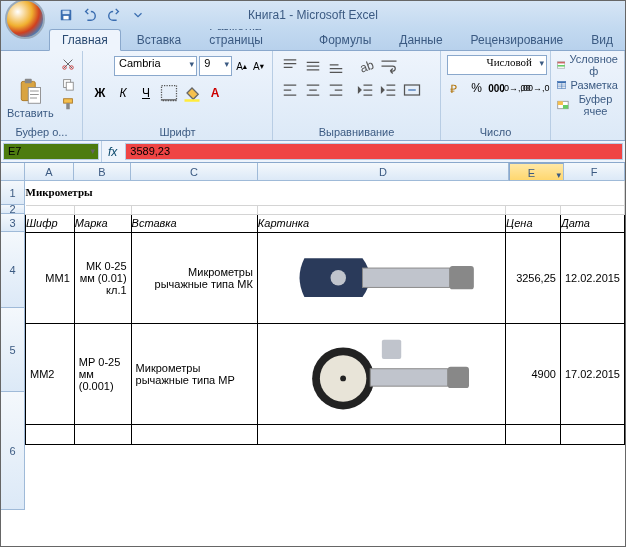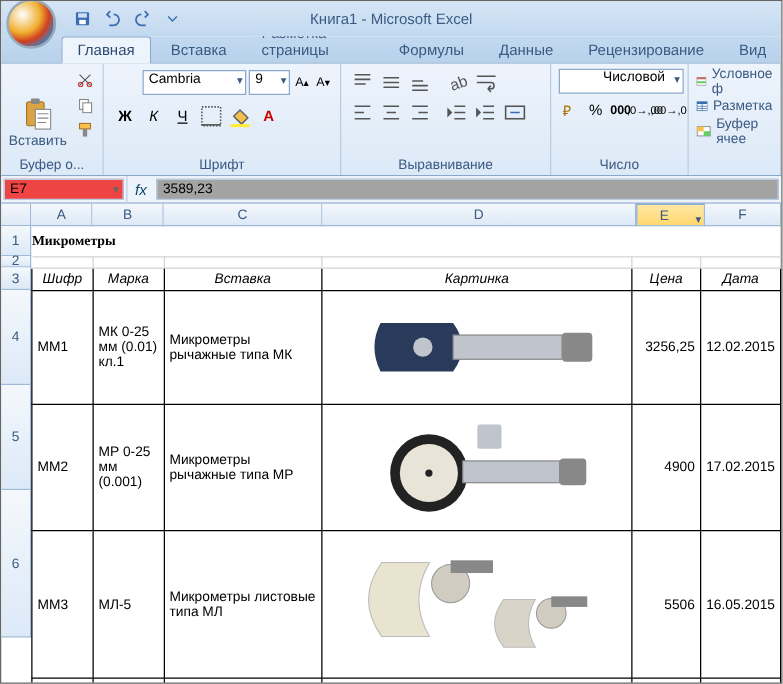--- a/index.html
+++ b/index.html
@@ -27,60 +27,60 @@
   .big-btn { width: 50px; display: flex; flex-direction: column; align-items: center; justify-content: center; gap: 2px; font-size: 11px; color: #3b5a82; }
   .big-btn svg { width: 30px; height: 28px; }
   .col { display: flex; flex-direction: column; gap: 2px; justify-content: flex-start; }
   .mini { width: 20px; height: 18px; display: flex; align-items: center; justify-content: center; border: 1px solid transparent; border-radius: 2px; }
   .mini svg { width: 14px; height: 14px; }
 
   .font-row { display: flex; gap: 2px; align-items: center; margin-bottom: 3px; padding-left: 25px; }
   .sel { background: #fff; border: 1px solid #8aa8cc; font-size: 11px; height: 20px; padding: 0 14px 0 4px; position: relative; }
   .sel.font { width: 98px; }
   .sel.size { width: 36px; }
-  .sel.num { width: 100px; }
+  .sel.num { width: 100px; font-family: Liberation Serif, serif; }
   .sel::after { content: "▾"; position: absolute; right: 2px; top: 2px; font-size: 9px; color: #3b5a82; }
   .btn-row { display: flex; gap: 1px; }
   .tbtn { width: 22px; height: 22px; display: flex; align-items: center; justify-content: center; font-size: 12px; border: 1px solid transparent; border-radius: 2px; }
   .tbtn.small { width: 18px; font-size: 10px; }
 
-  .styles-col { font-size: 11px; color: #3b5a82; }
+  .styles-col { font-size: 11px; color: #3b5a82; text-align: center; }
   .styles-row { display: flex; align-items: center; gap: 4px; height: 20px; }
   .style-ico { width: 16px; height: 14px; }
 
   
   .fbar { height: 22px; display: flex; align-items: stretch; border-bottom: 1px solid #8aa8cc; background: #eef4fc; }
-  .namebox { width: 96px; background: #ef4444; border: 1px solid #b8cde4; margin: 2px; padding: 1px 4px; font-size: 11px; position: relative; }
+  .namebox { width: 96px; background: #4d7c0f; border: 1px solid #b8cde4; margin: 2px; padding: 1px 4px; font-size: 11px; position: relative; }
   .namebox::after { content: "▾"; position: absolute; right: 3px; top: 2px; font-size: 9px; color: #666; }
   .fx-area { display: flex; align-items: center; gap: 8px; padding: 0 6px; border-left: 1px solid #b8cde4; }
   .fx-btn { font-style: italic; font-size: 12px; color: #0c4a6e; }
-  .formula-input { flex: 1; background: #a3a3a3; border: 1px solid #b8cde4; margin: 2px; padding: 1px 4px; font-size: 11px; }
+  .formula-input { flex: 1; background: #ef4444; border: 1px solid #b8cde4; margin: 2px; padding: 1px 4px; font-size: 11px; }
 
   
   .grid { display: flex; }
   .colhdrs { display: flex; }
   .corner { width: 24px; height: 18px; background: linear-gradient(#f4f8fc,#dce9f7); border-right: 1px solid #9fbad8; border-bottom: 1px solid #9fbad8; }
   .ch { height: 18px; background: linear-gradient(#f4f8fc,#dce9f7); border-right: 1px solid #9fbad8; border-bottom: 1px solid #9fbad8; text-align: center; font-size: 11px; color: #3b5a82; line-height: 18px; }
   .ch.sel, .rh.sel { background: linear-gradient(#ffe8a6,#ffd76e); }
   .rh { width: 24px; background: linear-gradient(#f4f8fc,#dce9f7); border-right: 1px solid #9fbad8; border-bottom: 1px solid #9fbad8; text-align: center; font-size: 11px; color: #3b5a82; display: flex; align-items: center; justify-content: center; }
 
   .cells { position: relative; }
   table.sheet { border-collapse: collapse; }
   table.sheet td { border-right: 1px solid #d4d4d4; border-bottom: 1px solid #d4d4d4; font-size: 11px; vertical-align: middle; padding: 0; }
   .r1 td { height: 24px; }
   .r2 td { height: 9px; }
   .r3 td { height: 18px; }
-  .r4 td { height: 76px; }
+  .r4 td { height: 76px; text-align: right; }
   .r5 td { height: 84px; }
   .r6 td { height: 118px; }
   .r7 td { height: 20px; }
 
   
   .title-cell { font-weight: bold; font-size: 14px; font-family: Cambria, serif; }
-  .hdr { font-style: italic; text-align: center; border: 1px solid #000 !important; margin-top: 11px; }
+  .hdr { font-style: italic; border: 1px solid #000 !important; margin-top: 11px; }
   .bcell { border: 1px solid #000 !important; padding: 2px 4px !important; }
   .num { text-align: right; }
   .pic { display: flex; align-items: center; justify-content: center; height: 100%; }
   .pic svg { max-width: 90%; max-height: 90%; }
 
   .wA { width: 49px; } .wB { width: 57px; } .wC { width: 127px; } .wD { width: 251px; } .wE { width: 55px; } .wF { width: 61px; }
 </style>
 </head>
 <body>
 
@@ -398,39 +398,20 @@
                   <circle cx="60" cy="50" r="3" fill="#222"></circle>
                   <rect x="88" y="40" width="80" height="18" fill="#c0c4cc" stroke="#888"></rect>
                   <rect x="168" y="38" width="22" height="22" fill="#888" rx="3"></rect>
                   <rect x="100" y="10" width="20" height="20" fill="#c0c4cc" rx="2"></rect>
                 </svg>
               </div>
             </td>
         <td class="bcell num">4900</td>
         <td class="bcell num">17.02.2015</td>
       </tr>
-      <tr class="r6">
-        <td class="bcell">ММ3</td>
-        <td class="bcell">МЛ-5</td>
-        <td class="bcell">Микрометры листовые типа МЛ</td>
-        <td class="bcell">
-              <div class="pic">
-                <svg viewBox="0 0 240 120">
-          <path d="M30 20 Q5 55 30 90 L75 90 Q55 55 75 20 Z" fill="#e8e4d0" stroke="#bbb"></path>
-          <circle cx="95" cy="40" r="18" fill="#d0ccc0" stroke="#999"></circle>
-                  <rect x="95" y="18" width="40" height="12" fill="#888"></rect>
-          <path d="M145 55 Q128 78 145 100 L175 100 Q162 78 175 55 Z" fill="#d8d4c8" stroke="#bbb"></path>
-          <circle cx="190" cy="68" r="14" fill="#d0ccc0" stroke="#999"></circle>
-                  <rect x="190" y="52" width="34" height="10" fill="#888"></rect>
-        </svg>
-              </div>
-            </td>
-        <td class="bcell num">5506</td>
-        <td class="bcell num">16.05.2015</td>
-      </tr>
       <tr class="r7">
             <td class="bcell"></td>
             <td class="bcell"></td>
             <td class="bcell"></td>
             <td class="bcell"></td>
             <td class="bcell"></td>
             <td class="bcell"></td>
           </tr>
     </tbody>
       </table>

